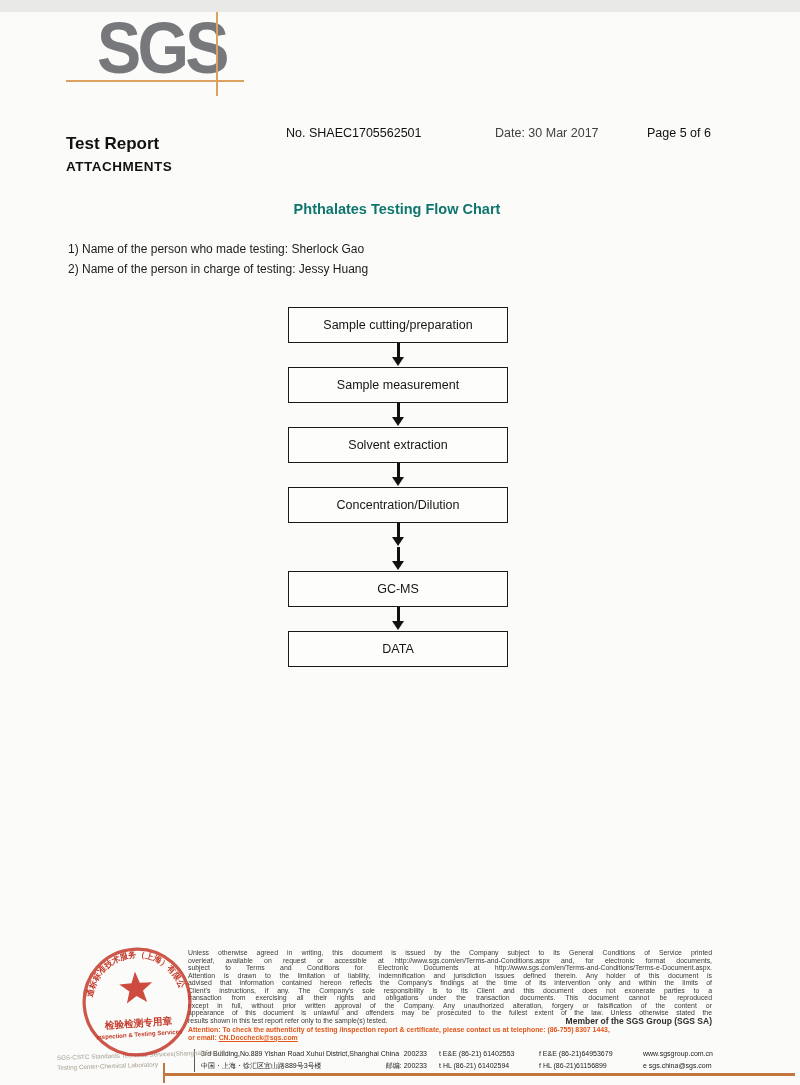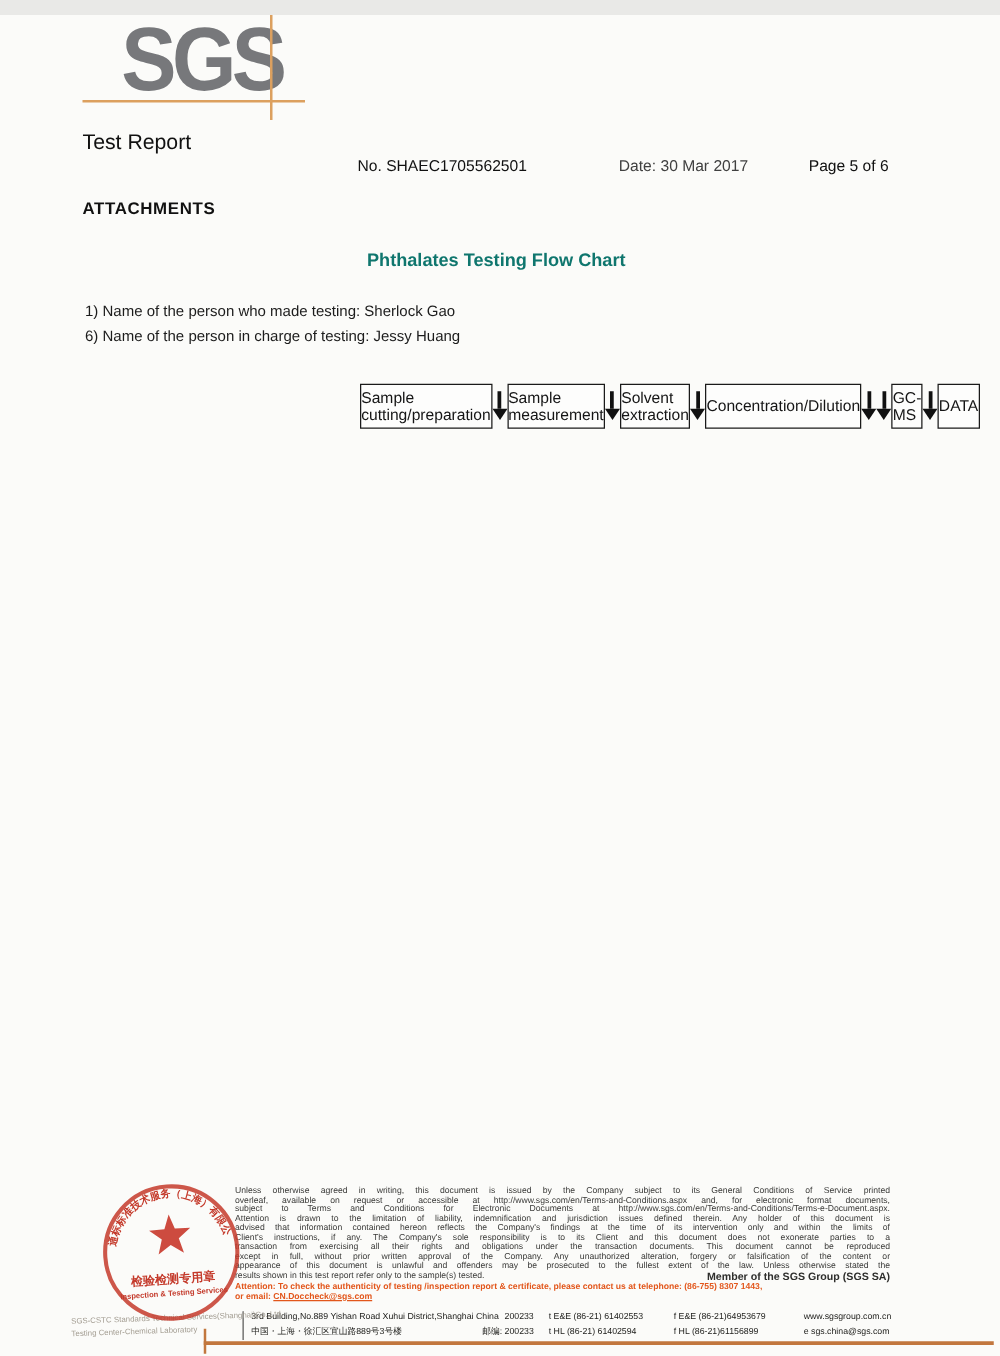--- a/index.html
+++ b/index.html
@@ -6,31 +6,31 @@
   body{font-family:"Liberation Sans", sans-serif; background:#e9e9e7;}
   .page{position:relative;width:800px;height:1085px;background:#fbfbf9;overflow:hidden;margin:12px auto;}
 
   
   .logo-text{position:absolute;left:97px;top:0px;font-size:72px;line-height:72px;font-weight:bold;
     color:#77787b;letter-spacing:-4px;transform:scaleX(.92);transform-origin:left top;}
   .crop-h{position:absolute;left:66px;top:68px;width:178px;height:2px;background:#dca05f;}
   .crop-v{position:absolute;left:216px;top:0px;width:2px;height:84px;background:#dca05f;}
 
   
-  .report-title{position:absolute;left:66px;top:92px;font-size:17px;font-weight:normal;color:#111;}
+  .report-title{position:absolute;left:66px;top:122px;font-size:17px;font-weight:bold;color:#111;}
   .report-no{position:absolute;left:286px;top:114px;font-size:12.5px;color:#111;}
   .report-date{position:absolute;left:495px;top:114px;font-size:12.5px;color:#404040;}
   .report-page{position:absolute;left:647px;top:114px;font-size:12.5px;color:#111;}
   .attachments{position:absolute;left:66px;top:147px;font-size:13.5px;font-weight:bold;letter-spacing:.5px;color:#111;}
 
   
   .chart-title{position:absolute;left:0;top:189px;width:794px;text-align:center;font-size:14.5px;font-weight:bold;color:#0f766e;}
   .note{position:absolute;left:68px;font-size:12px;color:#1c1c1c;}
   .note1{top:230px;} .note2{top:250px;}
-  .flow{position:absolute;left:288px;top:295px;width:220px;display:flex;flex-direction:row;align-items:center;}
+  .flow{position:absolute;left:288px;top:295px;width:220px;display:flex;flex-direction:column;align-items:center;}
   .flow-box{box-sizing:border-box;width:220px;height:36px;border:1.5px solid #1a1a1a;background:#fdfdfc;
     display:flex;align-items:center;justify-content:center;font-size:12.5px;color:#151515;}
   .flow-arrow{height:24px;display:flex;flex-direction:column;align-items:center;justify-content:flex-start;}
   .flow-arrow .stem{width:3px;height:14px;background:#111;}
   .flow-arrow .head{width:0;height:0;border-left:6px solid transparent;border-right:6px solid transparent;border-top:9px solid #111;}
 
   
   .legal{position:absolute;left:188px;top:937px;width:524px;font-size:6.9px;line-height:7.5px;color:#3a3a38;}
   .legal-line{text-align:justify;text-align-last:justify;}
   .legal-line.last{text-align-last:left;}
@@ -62,21 +62,21 @@
   <div class="crop-v"></div>
 
   <div class="report-title">Test Report</div>
   <div class="report-no">No. SHAEC1705562501</div>
   <div class="report-date">Date: 30 Mar 2017</div>
   <div class="report-page">Page 5 of 6</div>
   <div class="attachments">ATTACHMENTS</div>
 
   <div class="chart-title">Phthalates Testing Flow Chart</div>
   <div class="note note1">1) Name of the person who made testing: Sherlock Gao</div>
-  <div class="note note2">6) Name of the person in charge of testing: Jessy Huang</div>
+  <div class="note note2">2) Name of the person in charge of testing: Jessy Huang</div>
 
   <div class="flow">
     <div class="flow-box">Sample cutting/preparation</div>
     <div class="flow-arrow">
         <div class="stem"></div>
         <div class="head"></div>
       </div>
     <div class="flow-box">Sample measurement</div>
     <div class="flow-arrow">
         <div class="stem"></div>

